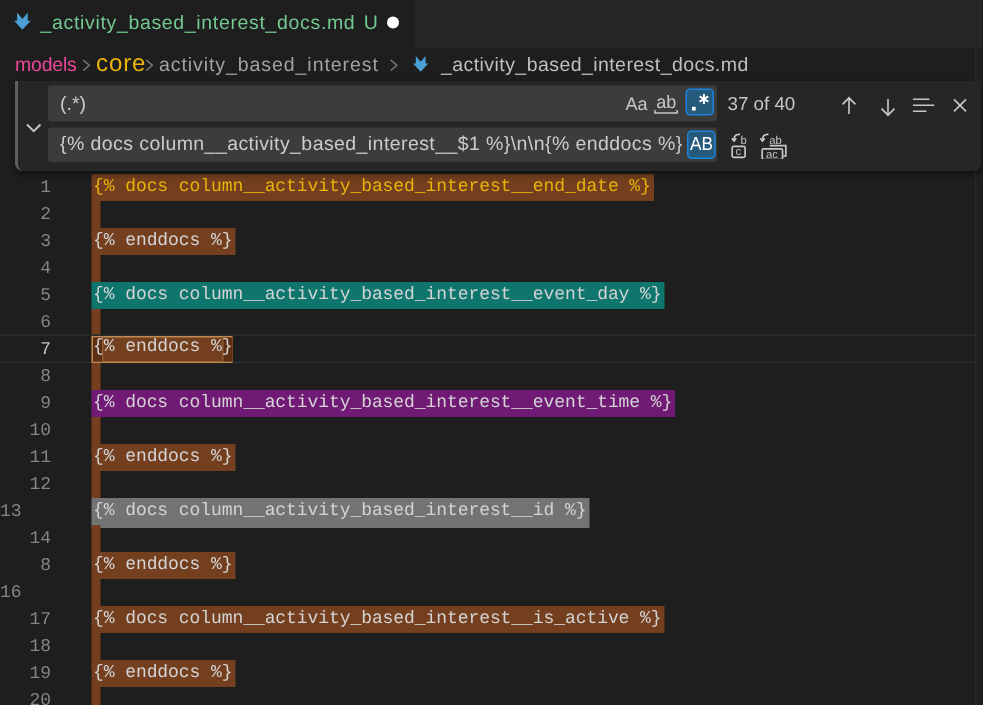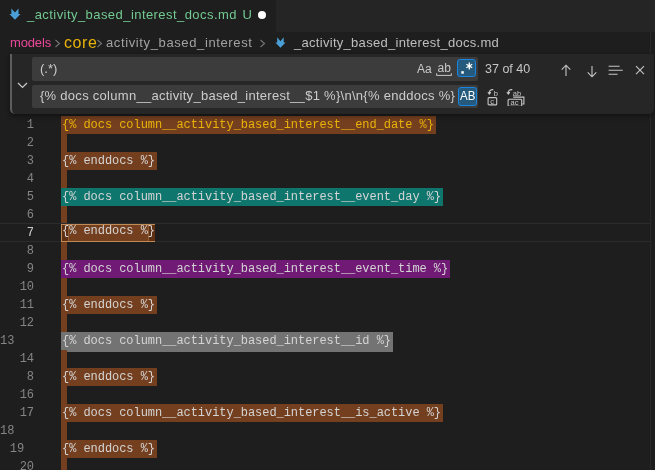--- a/index.html
+++ b/index.html
@@ -94,33 +94,33 @@
   </div>
 <div style="position:absolute;left:0;top:350px;width:588px;height:18px">
     <div style="position:absolute;left:0;top:0;width:34px;text-align:right;color:#858585" class="code">14</div>
     <div style="position:absolute;left:60.8px;top:0;width:6.6px;height:18px;background:#743f1f"></div>
   </div>
 <div style="position:absolute;left:0;top:368px;width:655px;height:18px">
     <div style="position:absolute;left:0;top:0;width:34px;text-align:right;color:#858585" class="code">8</div>
     <div style="position:absolute;left:60.5px;top:0;height:18px;background:#743f1f;padding:0 2px 0 1.5px"><span class="code" style="color:#d4d4d4;position:relative;top:-2px">{% enddocs %}</span></div>
   </div>
 <div style="position:absolute;left:0;top:386px;width:655px;height:18px">
-    <div style="position:absolute;left:0;top:0;width:34px;text-align:right;color:#858585" class="code">16</div>
+    <div style="position:absolute;left:0;top:0;width:34px;color:#858585" class="code">16</div>
     <div style="position:absolute;left:60.8px;top:0;width:6.6px;height:18px;background:#743f1f"></div>
   </div>
 <div style="position:absolute;left:0;top:404px;width:655px;height:18px">
     <div style="position:absolute;left:0;top:0;width:34px;text-align:right;color:#858585" class="code">17</div>
     <div style="position:absolute;left:60.5px;top:0;height:18px;background:#743f1f;padding:0 2px 0 1.5px"><span class="code" style="color:#d4d4d4;position:relative;top:-2px">{% docs column__activity_based_interest__is_active %}</span></div>
   </div>
 <div style="position:absolute;left:0;top:422px;width:655px;height:18px">
-    <div style="position:absolute;left:0;top:0;width:34px;text-align:left;color:#858585" class="code">18</div>
+    <div style="position:absolute;left:0;top:0;width:34px;text-align:right;color:#858585" class="code">18</div>
     <div style="position:absolute;left:60.8px;top:0;width:6.6px;height:18px;background:#743f1f"></div>
   </div>
 <div style="position:absolute;left:0;top:440px;width:655px;height:18px">
-    <div style="position:absolute;left:0;top:0;width:34px;text-align:center;color:#858585" class="code">19</div>
+    <div style="position:absolute;left:0;top:0;width:34px;text-align:right;color:#858585" class="code">19</div>
     <div style="position:absolute;left:60.5px;top:0;height:18px;background:#743f1f;padding:0 2px 0 1.5px"><span class="code" style="color:#d4d4d4;position:relative;top:-2px">{% enddocs %}</span></div>
   </div>
 <div style="position:absolute;left:0;top:458px;width:655px;height:18px">
     <div style="position:absolute;left:0;top:0;width:34px;text-align:right;color:#858585" class="code">20</div>
     <div style="position:absolute;left:60.8px;top:0;width:6.6px;height:18px;background:#743f1f"></div>
   </div>
 
 <div style="position:absolute;left:650px;top:32px;width:1px;height:438px;background:#29292b"></div>
 
 <div style="position:absolute;left:10px;top:54px;width:642px;height:60px;background:#262627;border-left:2px solid #5e5e60;border-radius:0 0 5px 5px;box-shadow:0 2px 5px rgba(0,0,0,0.45)"></div>

